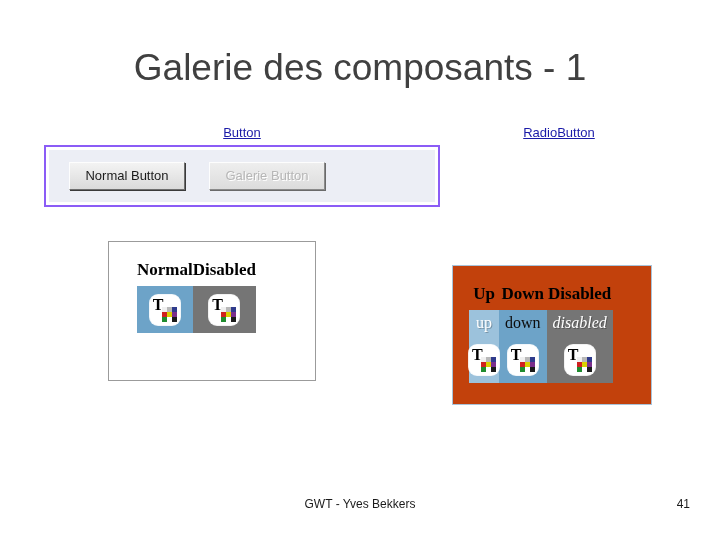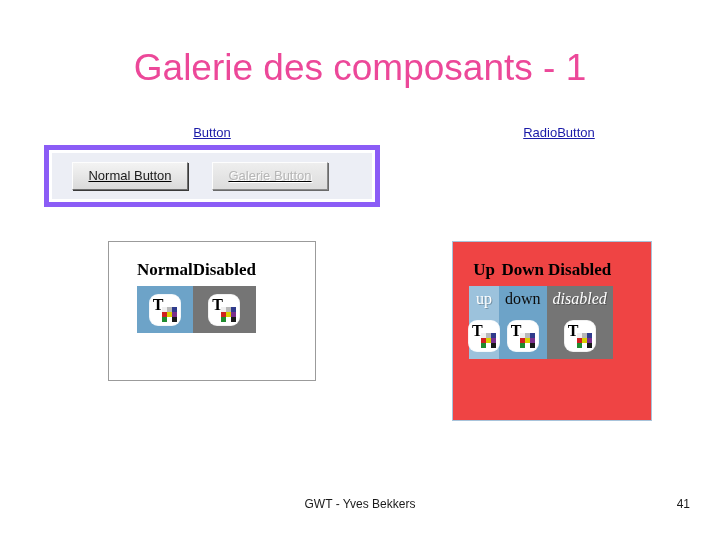--- a/index.html
+++ b/index.html
@@ -18,21 +18,21 @@
   
   #slide-title {
     position: absolute;
     left: 0;
     top: 46px;
     width: 720px;
     text-align: center;
     font-family: "Liberation Sans", sans-serif;
     font-size: 37px;
     line-height: 44px;
-    color: #ec4899;
+    color: #404040;
     letter-spacing: 0px;
     white-space: nowrap;
   }
 
   
   .group {
     position: absolute;
   }
   .group-title {
     text-align: center;
@@ -40,28 +40,27 @@
     font-size: 13px;
     line-height: 15px;
     color: #1a1aa8;
     text-decoration: underline;
     font-weight: 500;
     margin-bottom: 5px;
     white-space: nowrap;
   }
 
   
-  #group-button { left: 44px; top: 125px; width: 336px; }
+  #group-button { left: 44px; top: 125px; width: 396px; }
   #panel-button {
-    border: 5px solid #8b5cf6;
+    border: 2px solid #8b5cf6;
     background: #ffffff;
     padding: 3px;
     box-sizing: border-box;
     height: 62px;
-    text-decoration: underline;
   }
   #panel-button-inner {
     background: #eceef5;
     height: 100%;
     box-sizing: border-box;
     display: flex;
     align-items: center;
     padding-left: 20px;
     gap: 24px;
   }
@@ -144,24 +143,25 @@
     background: #ffffff;
     box-sizing: border-box;
     padding: 18px 0 18px 28px;
     height: 140px;
   }
 
   
   #group-toggle { left: 452px; top: 241px; width: 200px; }
   #panel-toggle {
     border: 1px solid #a8c3da;
-    background: #ef4444;
+    background: #c2410c;
     box-sizing: border-box;
     padding: 18px 0 18px 16px;
-    height: 180px;
+    height: 140px;
+    margin-top: 24px;
   }
 
   
   table.demo-grid {
     border-collapse: collapse;
     border-spacing: 0;
   }
   table.demo-grid th {
     font-family: "Liberation Serif", serif;
     font-size: 17px;

